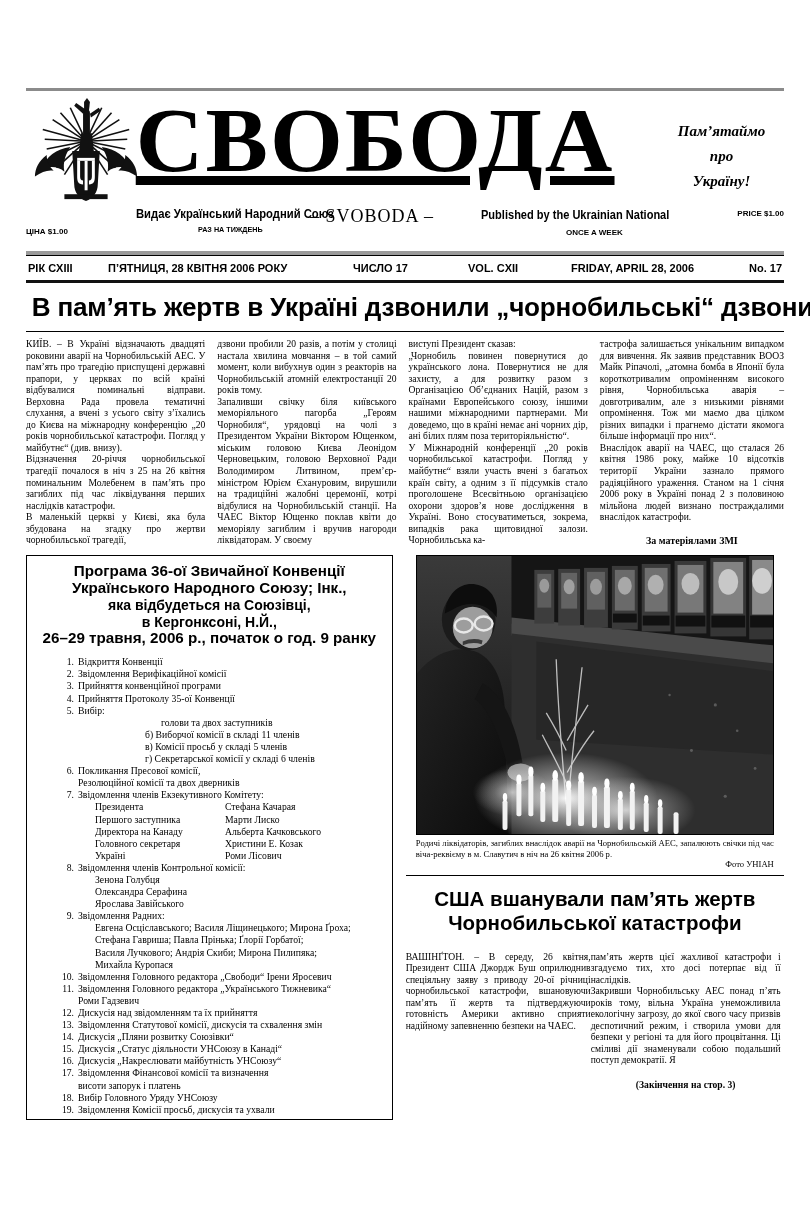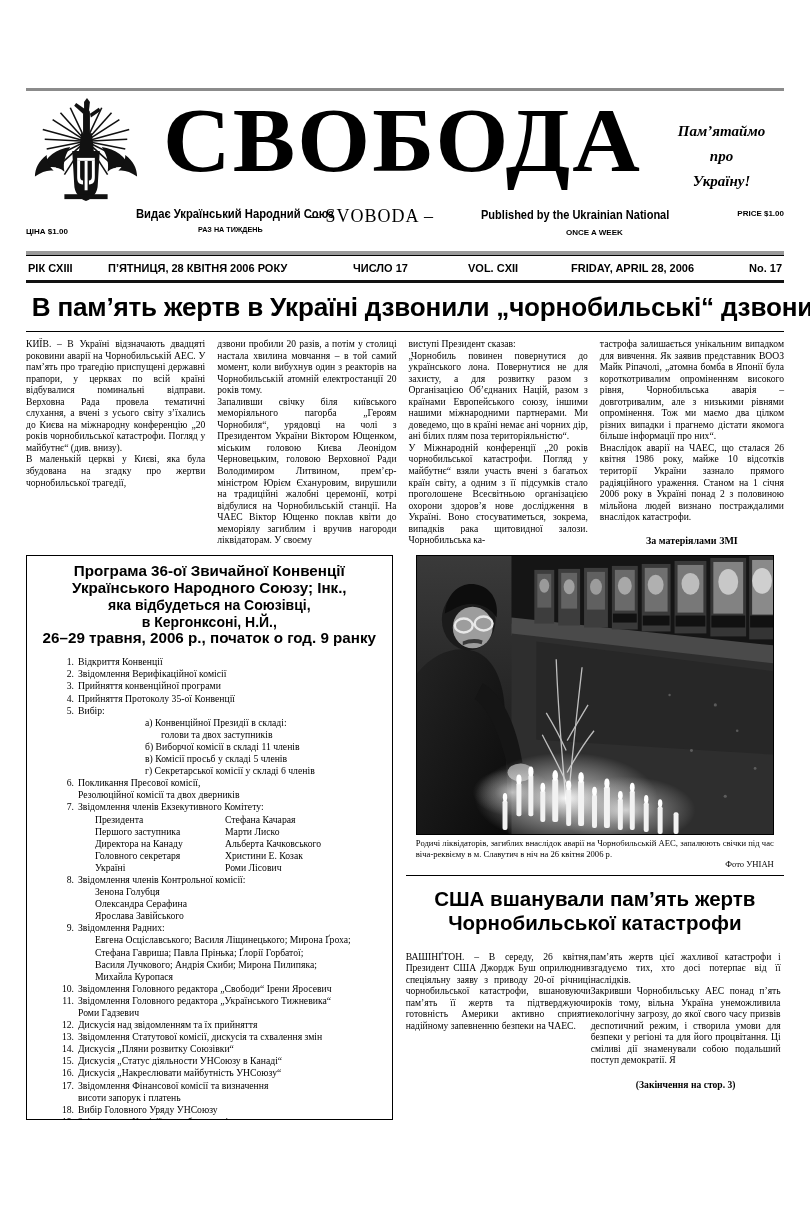--- a/index.html
+++ b/index.html
@@ -26,22 +26,22 @@
     display:flex;align-items:flex-start;
   }
   .emblem{
     width:120px;height:112px;margin-top:4px;
     flex:0 0 120px;
     display:flex;align-items:center;justify-content:center;
   }
   .emblem svg{display:block;}
   .nameplate{
     flex:1 1 auto;
-    text-align:center;
     margin-top:-4px;
+    text-decoration:underline;
   }
   .nameplate .title{
     font-family:"Liberation Serif", serif;
     font-weight:700;
     font-size:90px;
     line-height:108px;
     letter-spacing:2px;
     white-space:nowrap;
     transform:scaleX(1.04);
   }
@@ -326,20 +326,21 @@
   </div>
 
   <div class="rule-thick"></div>
 
   <div class="headline">В пам’ять жертв в Україні дзвонили „чорнобильські“ дзвони</div>
   <div class="rule-thin"></div>
 
   <div class="cols">
     <div class="col">
       <p>КИЇВ. – В Україні відзначають двадцяті роковини аварії на Чорнобильській АЕС. У пам’ять про трагедію приспущені державні прапори, у церквах по всій країні відбувалися поминальні відправи. Верховна Рада провела тематичні слухання, а вчені з усього світу з’їхались до Києва на міжнародну конференцію „20 років чорнобильської катастрофи. Погляд у майбутнє“ (див. внизу).</p>
+      <p>Відзначення 20-річчя чорнобильської трагедії почалося в ніч з 25 на 26 квітня поминальним Молебенем в пам’ять про загиблих під час ліквідування перших наслідків катастрофи.</p>
       <p> В маленькій церкві у Києві, яка була збудована на згадку про жертви чорнобильської трагедії,</p>
     </div>
     <div class="col">
       <p>дзвони пробили 20 разів, а потім у столиці настала хвилина мовчання – в той самий момент, коли вибухнув один з реакторів на Чорнобильській атомній електростанції 20 років тому.</p>
       <p>Запаливши свічку біля київського меморіяльного пагорба „Героям Чорнобиля“, урядовці на чолі з Президентом України Віктором Ющенком, міським головою Києва Леонідом Черновецьким, головою Верховної Ради Володимиром Литвином, прем’єр-міністром Юрієм Єхануровим, вирушили на традиційні жалобні церемонії, котрі відбулися на Чорнобильській станції. На ЧАЕС Віктор Ющенко поклав квіти до меморіялу загиблим і вручив нагороди ліквідаторам. У своєму</p>
     </div>
     <div class="col">
       <p>виступі Президент сказав:</p>
       <p>„Чорнобиль повинен повернутися до українського лона. Повернутися не для захисту, а для розвитку разом з Організацією Об’єднаних Націй, разом з країнами Европейського союзу, іншими нашими міжнародними партнерами. Ми доведемо, що в країні немає ані чорних дір, ані білих плям поза територіяльністю“.</p>
       <p>У Міжнародній конференції „20 років чорнобильської катастрофи. Погляд у майбутнє“ взяли участь вчені з багатьох країн світу, а одним з її підсумків стало проголошене Всесвітньою організацією охорони здоров’я нове дослідження в Україні. Воно стосуватиметься, зокрема, випадків рака щитовидної залози. Чорнобильська ка-</p>
@@ -377,21 +378,20 @@
           </div>
         <div class="item">
             <span class="num">4.</span>
             <span class="txt">Прийняття Протоколу 35-ої Конвенції</span>
           </div>
         <div class="item">
             <span class="num">5.</span>
             <span class="txt">Вибір:</span>
           </div>
 
-        <div class="sub">а) Конвенційної Президії в складі:</div>
         <div class="sub2">голови та двох заступників</div>
         <div class="sub">б) Виборчої комісії в складі 11 членів</div>
         <div class="sub">в) Комісії просьб у складі 5 членів</div>
         <div class="sub">г) Секретарської комісії у складі 6 членів</div>
 
         <div class="item">
             <span class="num">6.</span>
             <span class="txt">Покликання Пресової комісії,</span>
           </div>
         <div class="cont">Резолюційної комісії та двох дверників</div>

